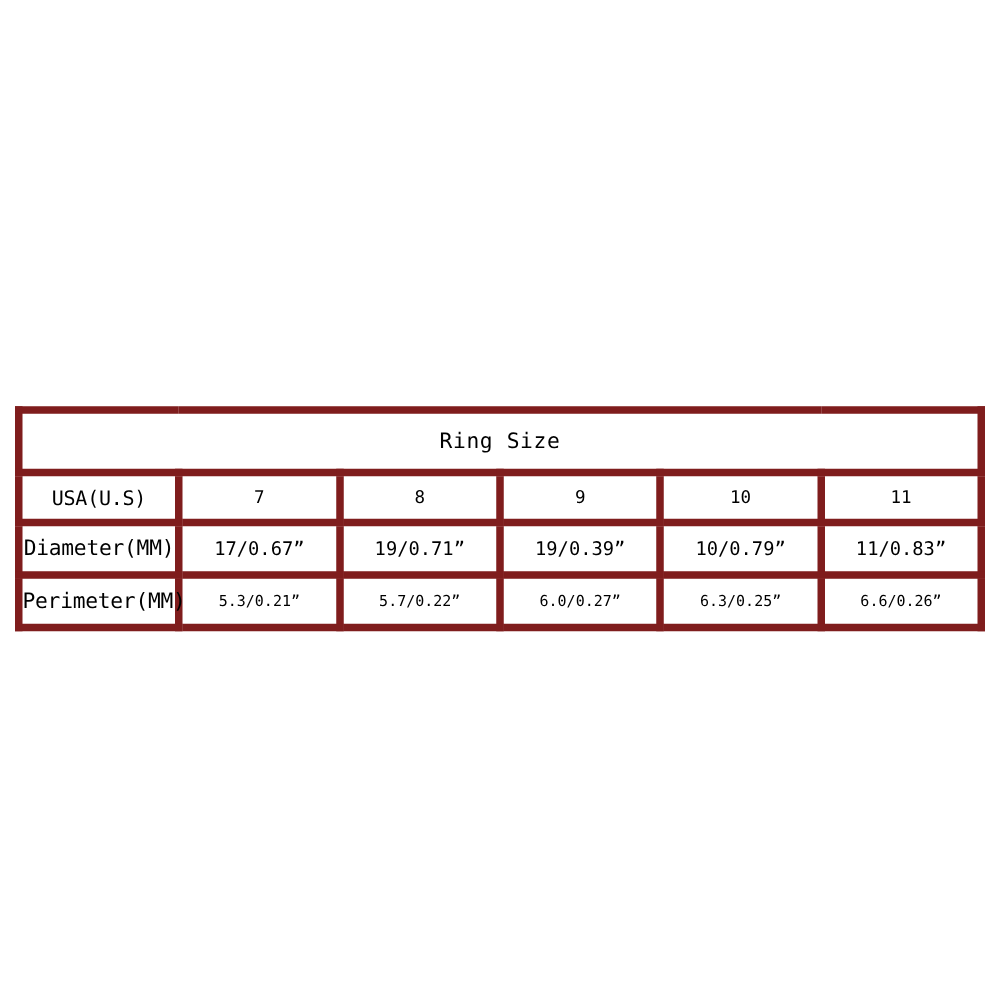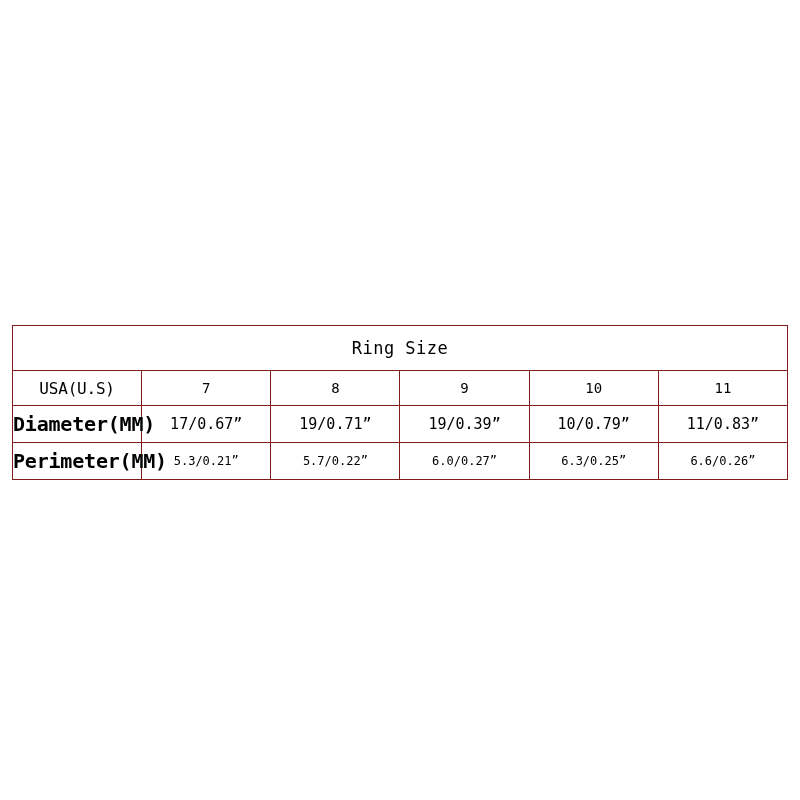--- a/index.html
+++ b/index.html
@@ -25,35 +25,35 @@
     top: 325px;
     width: 776px;
   }
   table.size-table {
     border-collapse: collapse;
     width: 776px;
     table-layout: fixed;
     background: #ffffff;
   }
   table.size-table td {
-    border: 1px solid #7f1d1d;
+    border: 6px solid #7f1d1d;
     text-align: center;
     vertical-align: middle;
     color: #000000;
     padding: 0;
   }
   .title-cell {
     height: 44px;
     font-size: 17px;
     letter-spacing: 0.5px;
   }
   .row-head-cell {
     width: 136px;
-    font-weight: bold;
-    font-size: 20px;
+    font-weight: normal;
+    font-size: 17px;
     letter-spacing: -0.2px;
   }
   .data-row td {
     height: 34px;
   }
   .row-usa td {
     font-size: 15px;
   }
   .row-usa .row-head-cell {
     font-size: 16px;

